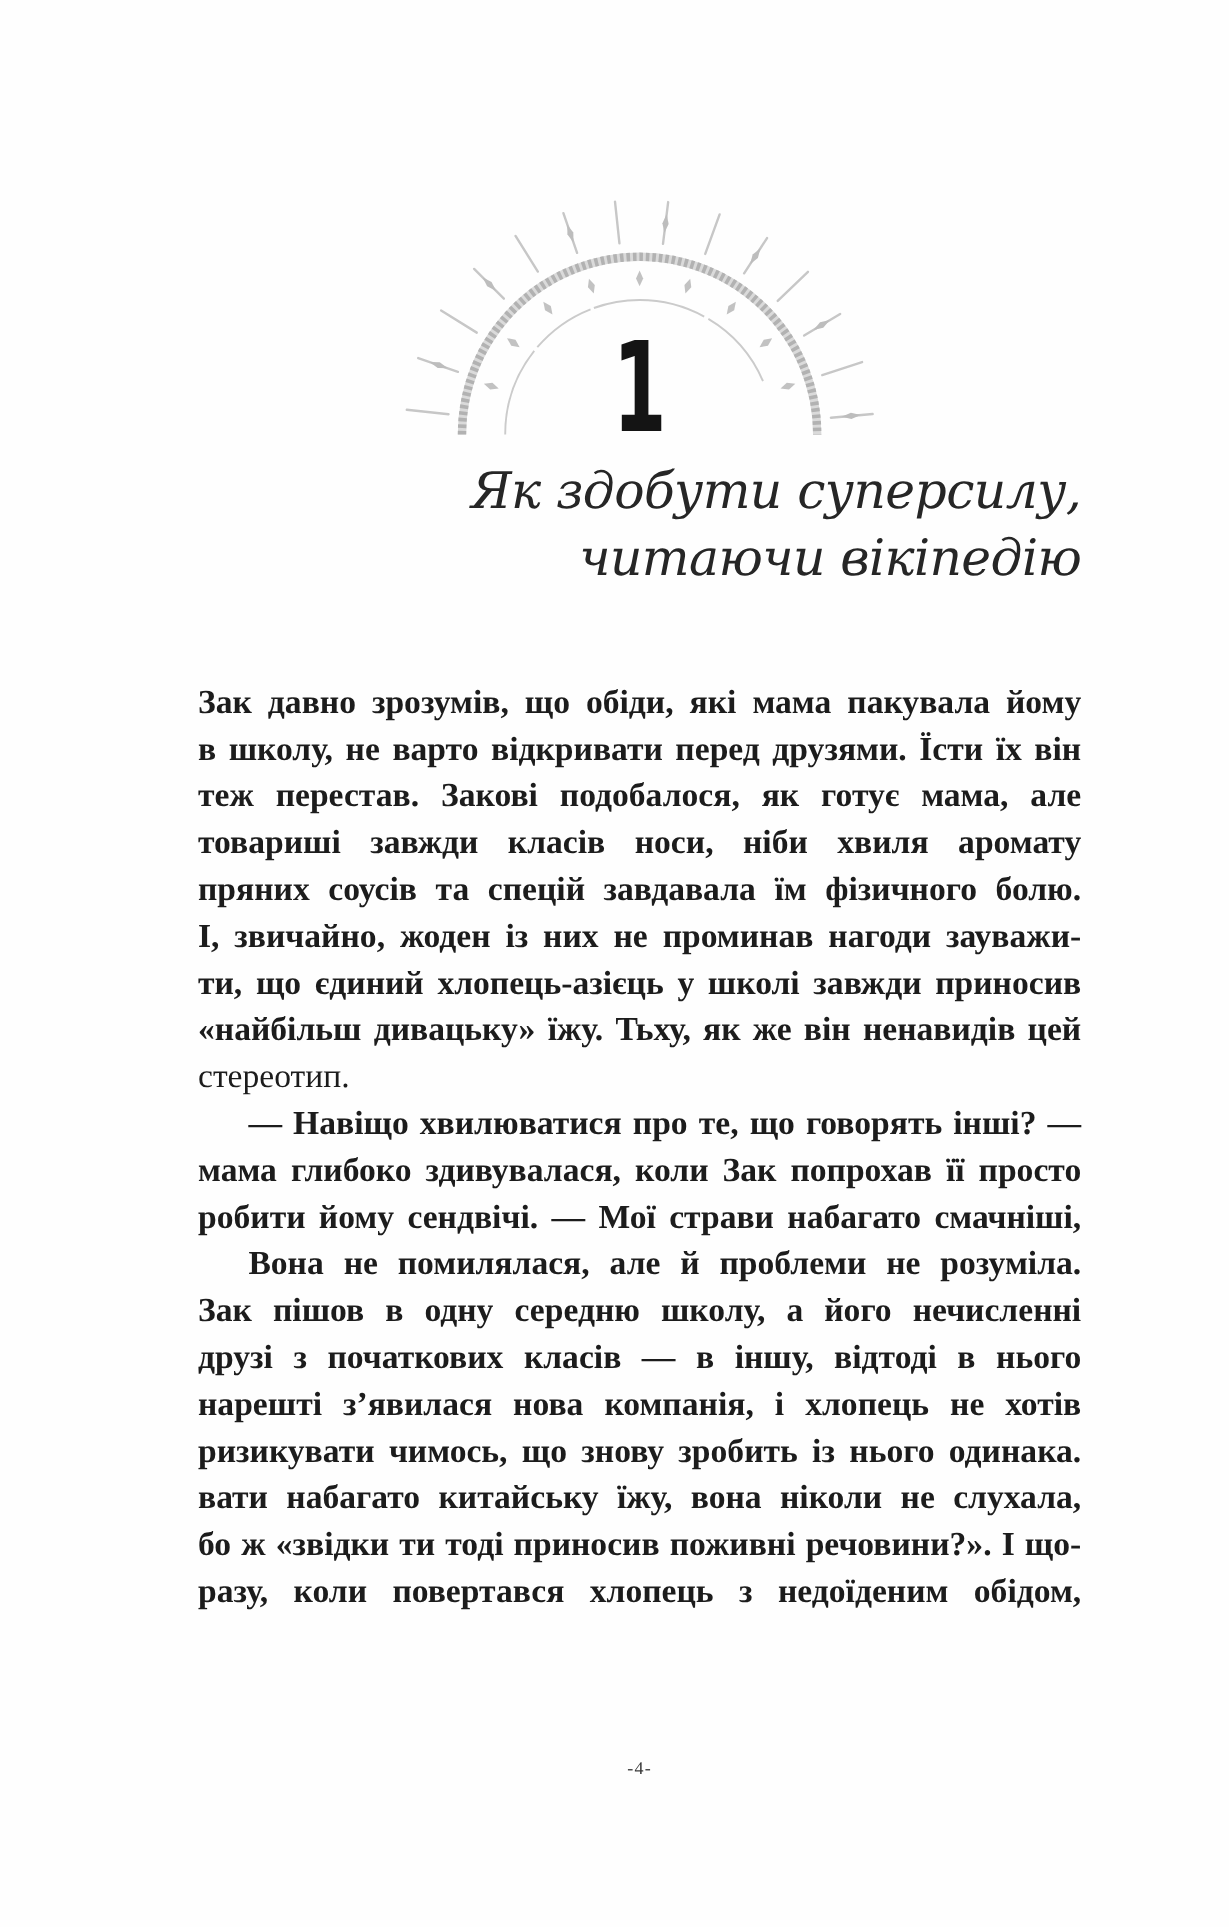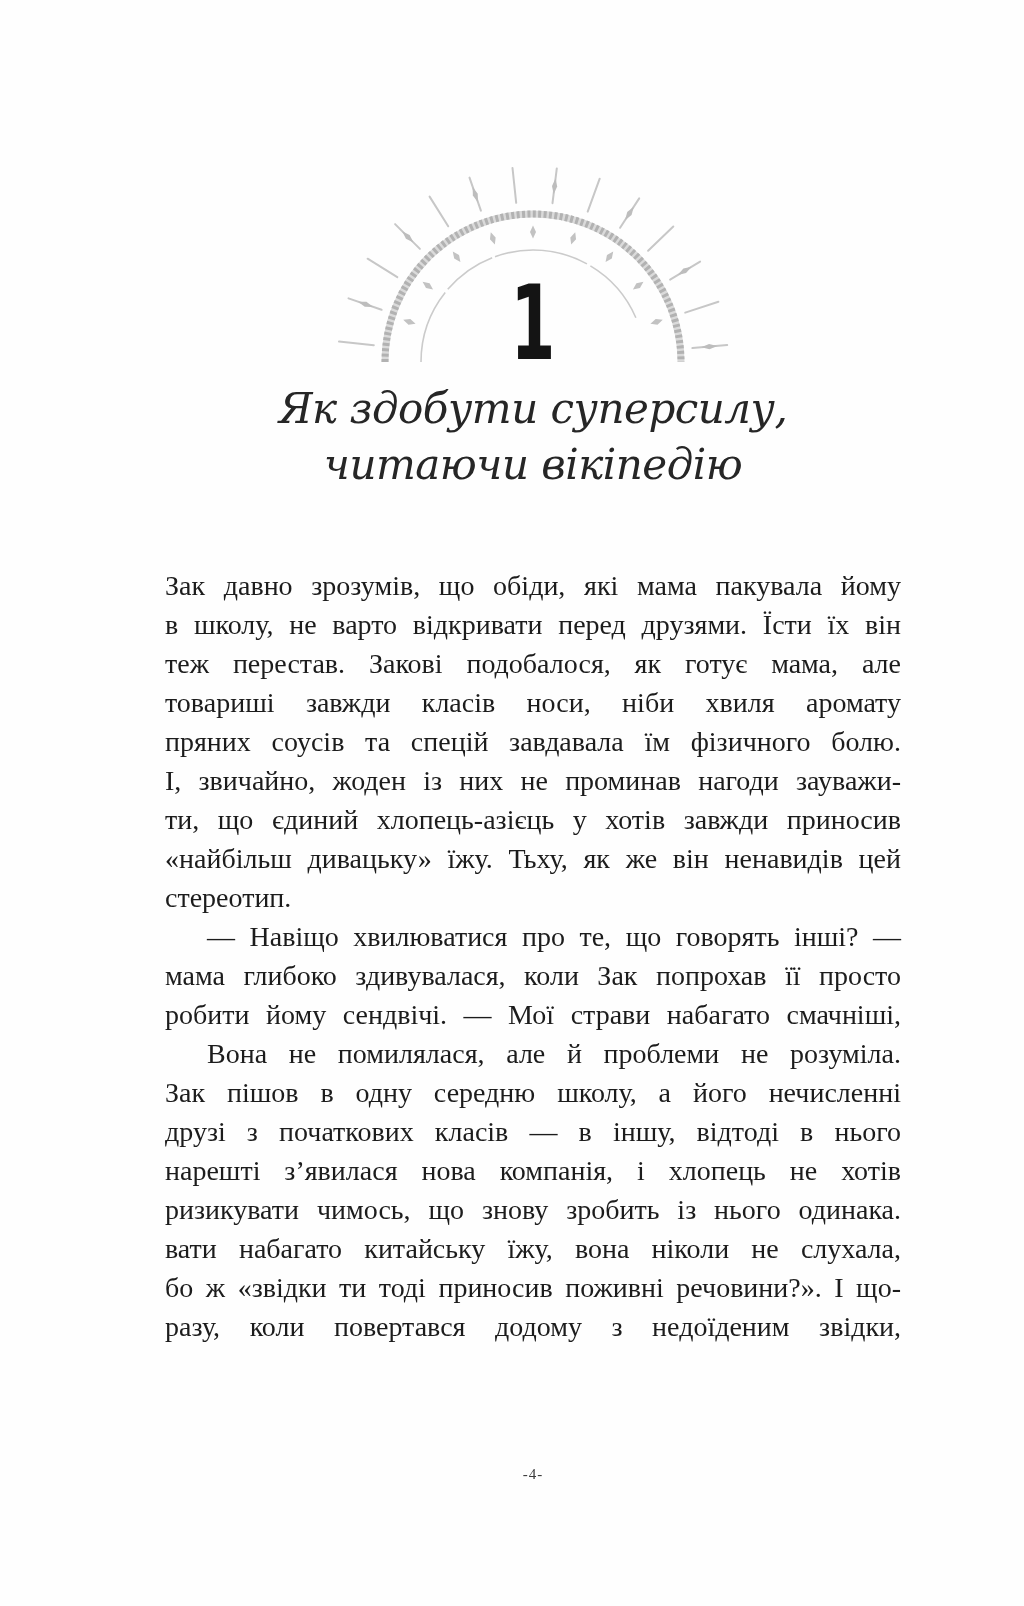--- a/index.html
+++ b/index.html
@@ -20,21 +20,21 @@
     left: 333px;
     top: 130px;
     width: 400px;
     height: 240px;
   }
   .chapter-title {
     position: absolute;
     left: 165px;
     top: 381px;
     width: 736px;
-    text-align: center;
+    text-align: right;
     font-family: "DejaVu Serif", serif;
     font-style: italic;
     font-size: 42px;
     line-height: 56px;
     color: #262626;
     letter-spacing: -0.5px;
   }
   .body-text {
     position: absolute;
     left: 165px;
@@ -45,20 +45,21 @@
     color: #1c1c1c;
   }
   .bline {
     text-align: left;
     white-space: nowrap;
   }
   .bline.j {
     white-space: normal;
     text-align: justify;
     text-align-last: justify;
+    font-weight: bold;
   }
   .bline.indent {
     padding-left: 42px;
   }
   .page-number {
     position: absolute;
     left: 165px;
     top: 1466px;
     width: 736px;
     text-align: center;
@@ -160,31 +161,31 @@
     <div>читаючи вікіпедію</div>
   </div>
 
   <div class="body-text">
     <div class="bline j">Зак давно зрозумів, що обіди, які мама пакувала йому</div>
     <div class="bline j">в школу, не варто відкривати перед друзями. Їсти їх він</div>
     <div class="bline j">теж перестав. Закові подобалося, як готує мама, але</div>
     <div class="bline j">товариші завжди класів носи, ніби хвиля аромату</div>
     <div class="bline j">пряних соусів та спецій завдавала їм фізичного болю.</div>
     <div class="bline j">І, звичайно, жоден із них не проминав нагоди зауважи-</div>
-    <div class="bline j">ти, що єдиний хлопець-азієць у хотів завжди приносив</div>
+    <div class="bline j">ти, що єдиний хлопець-азієць у школі завжди приносив</div>
     <div class="bline j">«найбільш дивацьку» їжу. Тьху, як же він ненавидів цей</div>
     <div class="bline">стереотип.</div>
     <div class="bline j indent">— Навіщо хвилюватися про те, що говорять інші? —</div>
     <div class="bline j">мама глибоко здивувалася, коли Зак попрохав її просто</div>
     <div class="bline j">робити йому сендвічі. — Мої страви набагато смачніші,</div>
     <div class="bline j indent">Вона не помилялася, але й проблеми не розуміла.</div>
     <div class="bline j">Зак пішов в одну середню школу, а його нечисленні</div>
     <div class="bline j">друзі з початкових класів — в іншу, відтоді в нього</div>
     <div class="bline j">нарешті з’явилася нова компанія, і хлопець не хотів</div>
     <div class="bline j">ризикувати чимось, що знову зробить із нього одинака.</div>
     <div class="bline j">вати набагато китайську їжу, вона ніколи не слухала,</div>
     <div class="bline j">бо ж «звідки ти тоді приносив поживні речовини?». І що-</div>
-    <div class="bline j">разу, коли повертався додому з недоїденим звідки,</div>
+    <div class="bline j">разу, коли повертався хлопець з недоїденим обідом,</div>
   </div>
 
   <div class="page-number">-4-</div>
 
 </div>
 
 </body></html>

